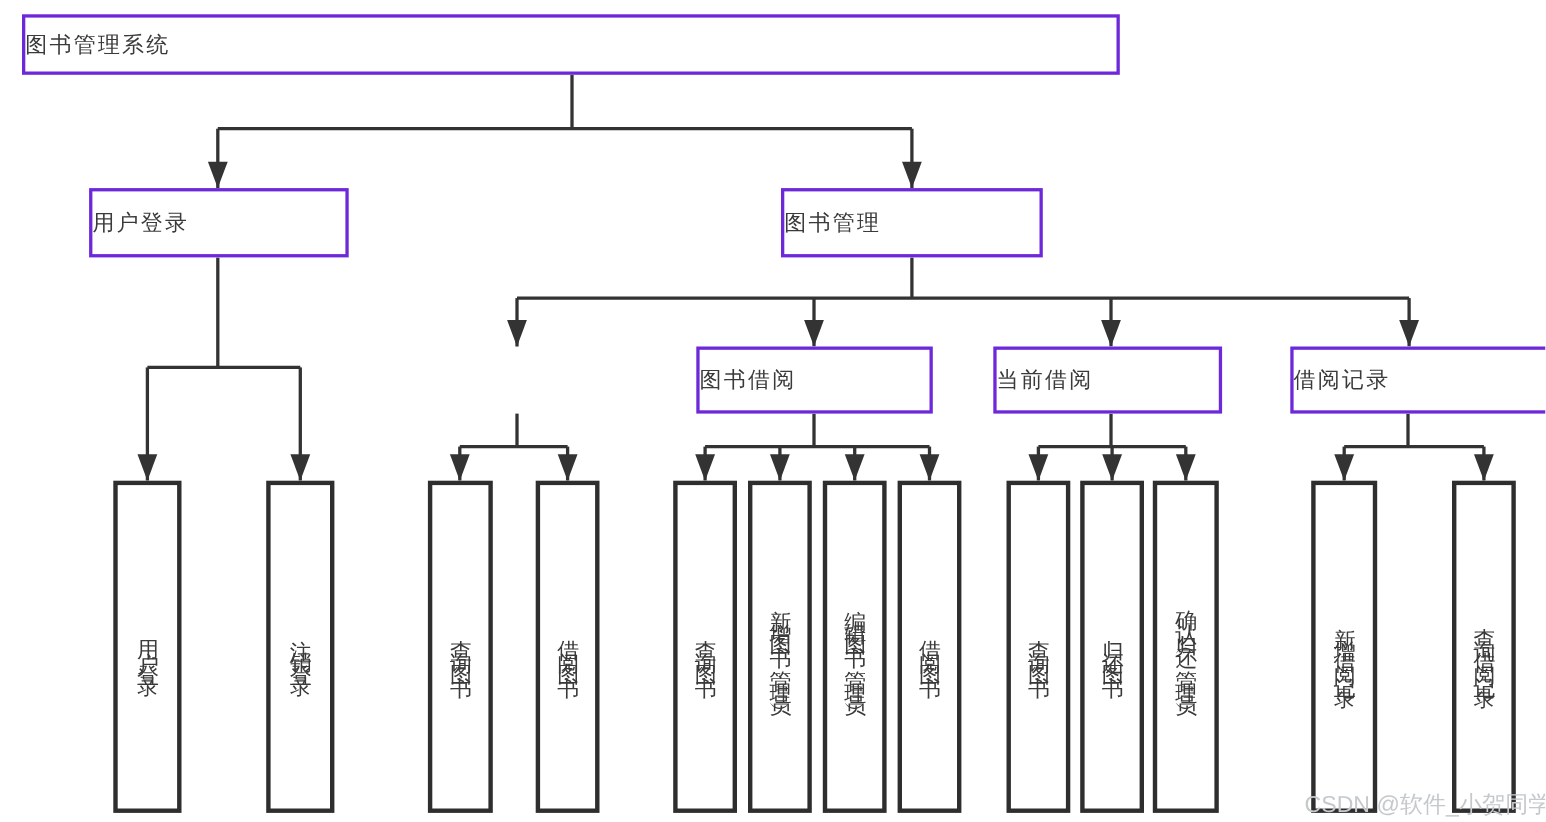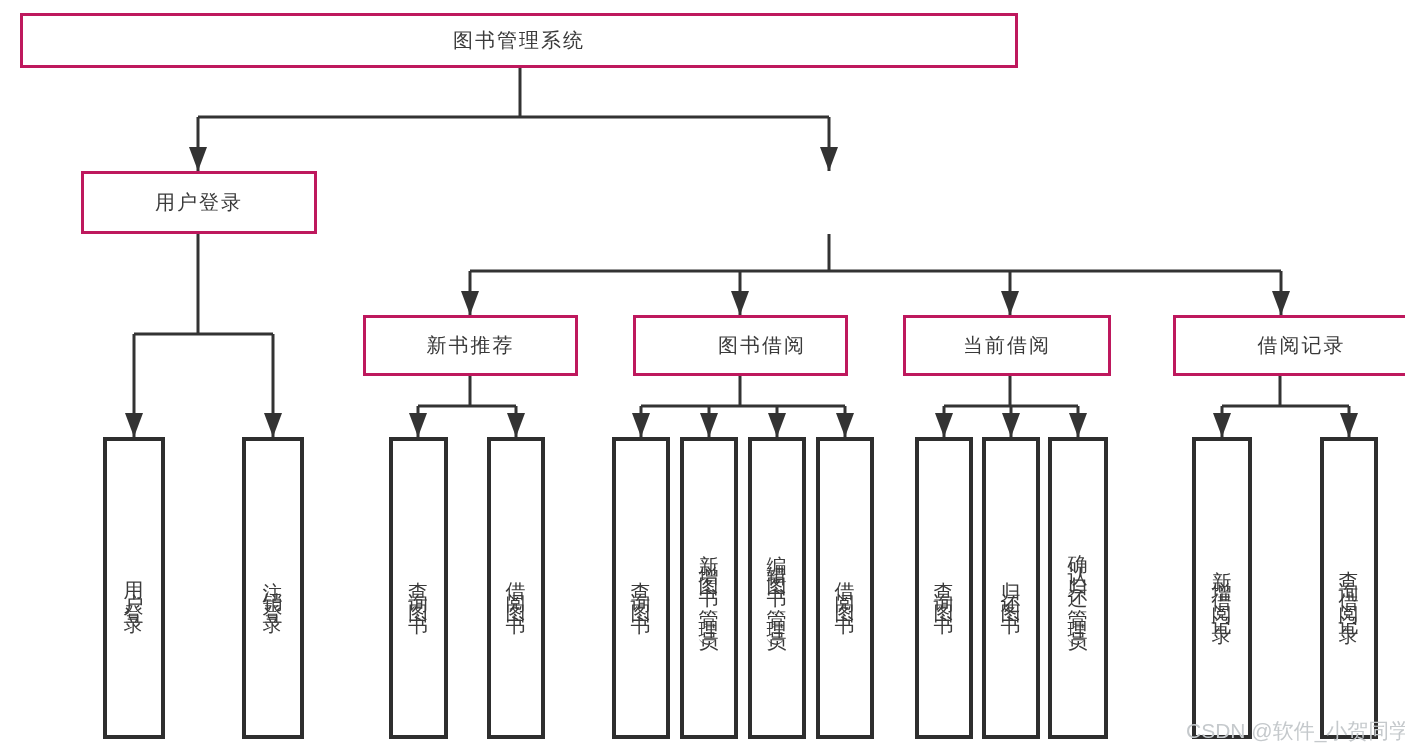--- a/index.html
+++ b/index.html
@@ -7,25 +7,24 @@
     position: relative;
     width: 1405px;
     height: 747px;
     background: #ffffff;
     font-family: "Liberation Sans", sans-serif;
     overflow: hidden;
   }
   .node {
     position: absolute;
     box-sizing: border-box;
-    border: 3px solid #be185d;
+    border: 3px solid #6d28d9;
     background: #ffffff;
     display: flex;
     align-items: center;
-    justify-content: center;
     z-index: 2;
   }
   .node .lbl {
     font-size: 20px;
     color: #3a3a3a;
     letter-spacing: 2px;
     white-space: nowrap;
   }
   .leaf {
     position: absolute;
@@ -64,21 +63,21 @@
     color: #c5c9cc;
     white-space: nowrap;
     z-index: 5;
   }
 
   
   #n-root          { left: 20px;   top: 13px;  width: 998px; height: 55px; }
   #n-user-login    { left: 81px;   top: 171px; width: 236px; height: 63px; }
   #n-book-mgmt     { left: 710px;  top: 171px; width: 238px; height: 63px; }
   #n-new-book-rec  { left: 363px;  top: 315px; width: 215px; height: 61px; }
-  #n-book-borrow   { left: 633px;  top: 315px; width: 215px; height: 61px; padding-left: 43px; }
+  #n-book-borrow   { left: 633px;  top: 315px; width: 215px; height: 61px; }
   #n-current-borrow{ left: 903px;  top: 315px; width: 208px; height: 61px; }
   #n-borrow-records{ left: 1173px; top: 315px; width: 257px; height: 61px; }
 
   #l-user-login { left: 103px;  width: 62px; }
   #l-logout     { left: 242px;  width: 62px; }
   #l-rec-query  { left: 389px;  width: 59px; }
   #l-rec-borrow { left: 487px;  width: 58px; }
   #l-bb-query   { left: 612px;  width: 58px; }
   #l-bb-add     { left: 680px;  width: 58px; }
   #l-bb-edit    { left: 748px;  width: 58px; }
@@ -163,24 +162,24 @@
     </g>
   </svg>
 
   <div class="node" id="n-root">
     <span class="lbl">图书管理系统</span>
   </div>
 
   <div class="node" id="n-user-login">
     <span class="lbl">用户登录</span>
   </div>
-
-  <div class="node" id="n-new-book-rec">
-    <span class="lbl">新书推荐</span>
-  </div>
+  <div class="node" id="n-book-mgmt">
+    <span class="lbl">图书管理</span>
+  </div>
+
   <div class="node" id="n-book-borrow">
     <span class="lbl">图书借阅</span>
   </div>
   <div class="node" id="n-current-borrow">
     <span class="lbl">当前借阅</span>
   </div>
   <div class="node" id="n-borrow-records">
     <span class="lbl">借阅记录</span>
   </div>
 

